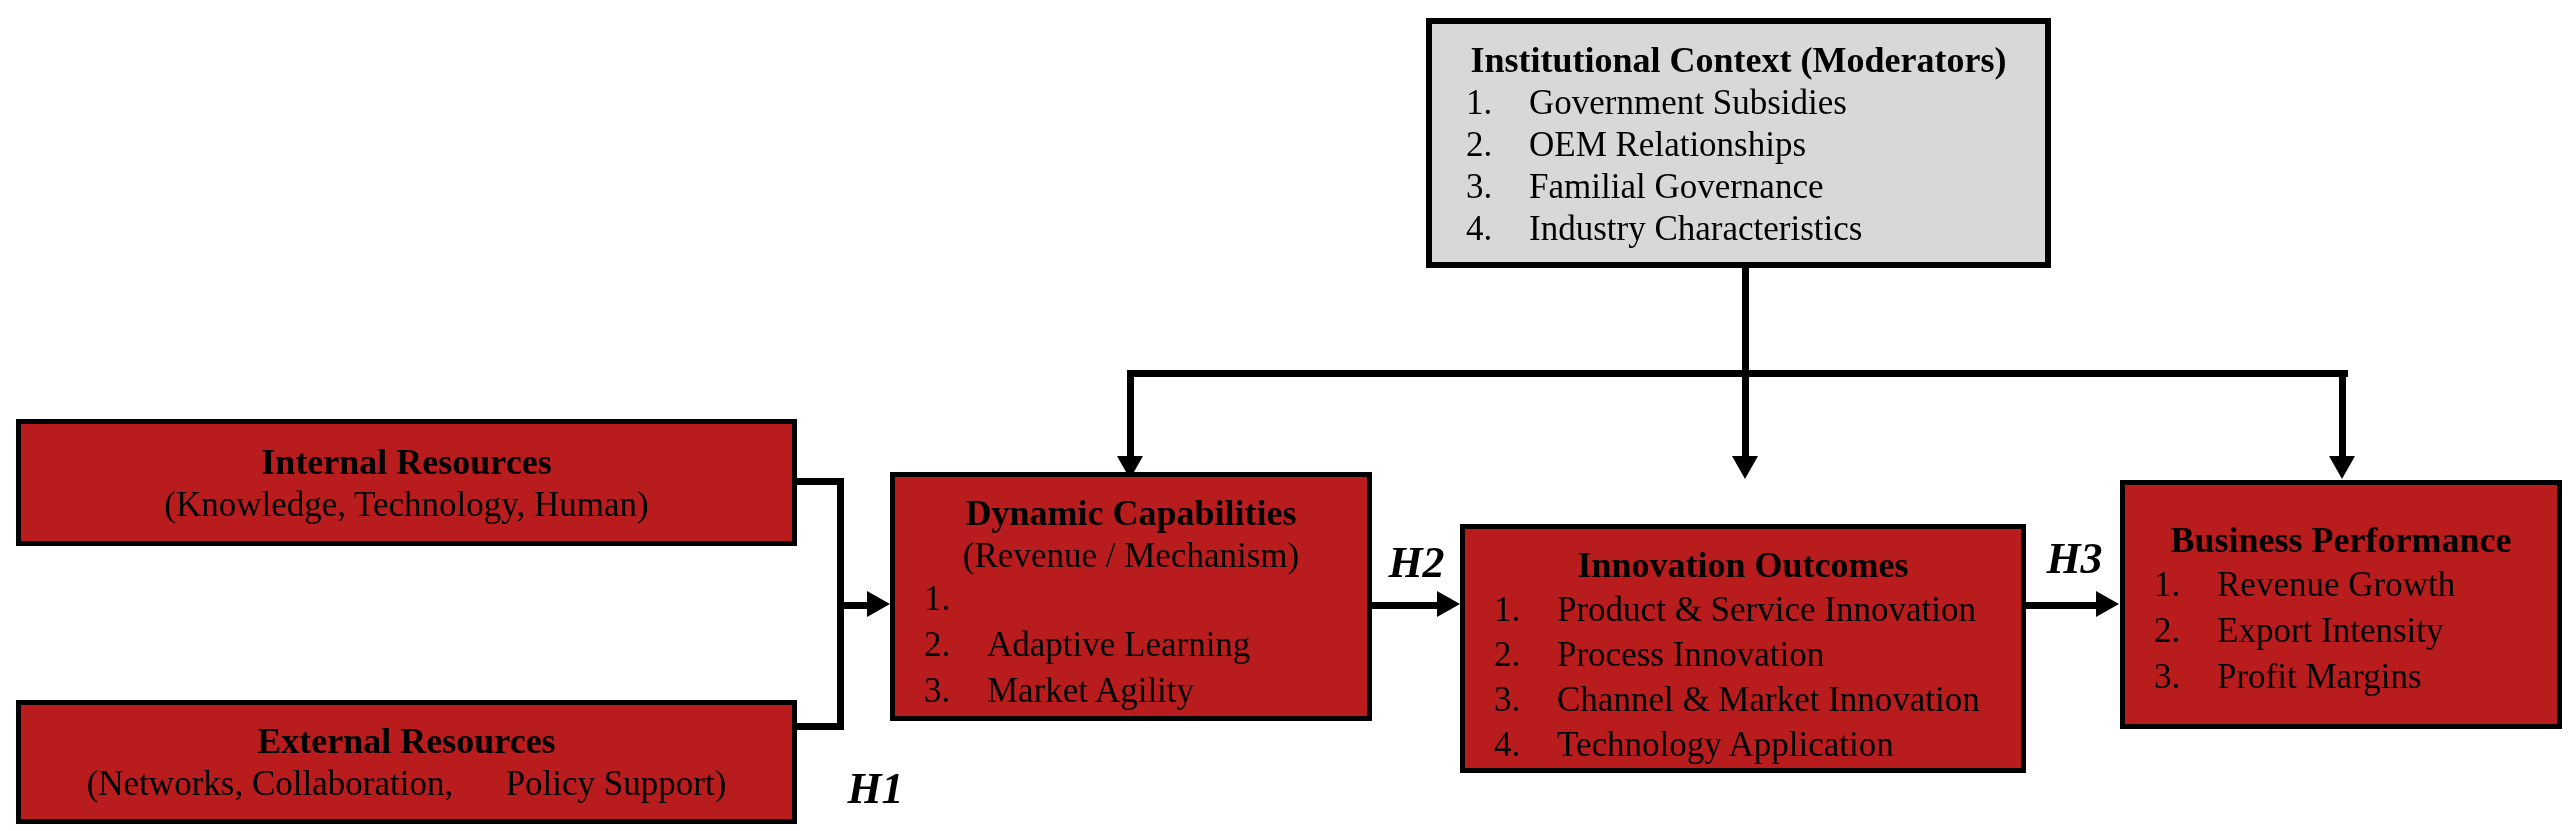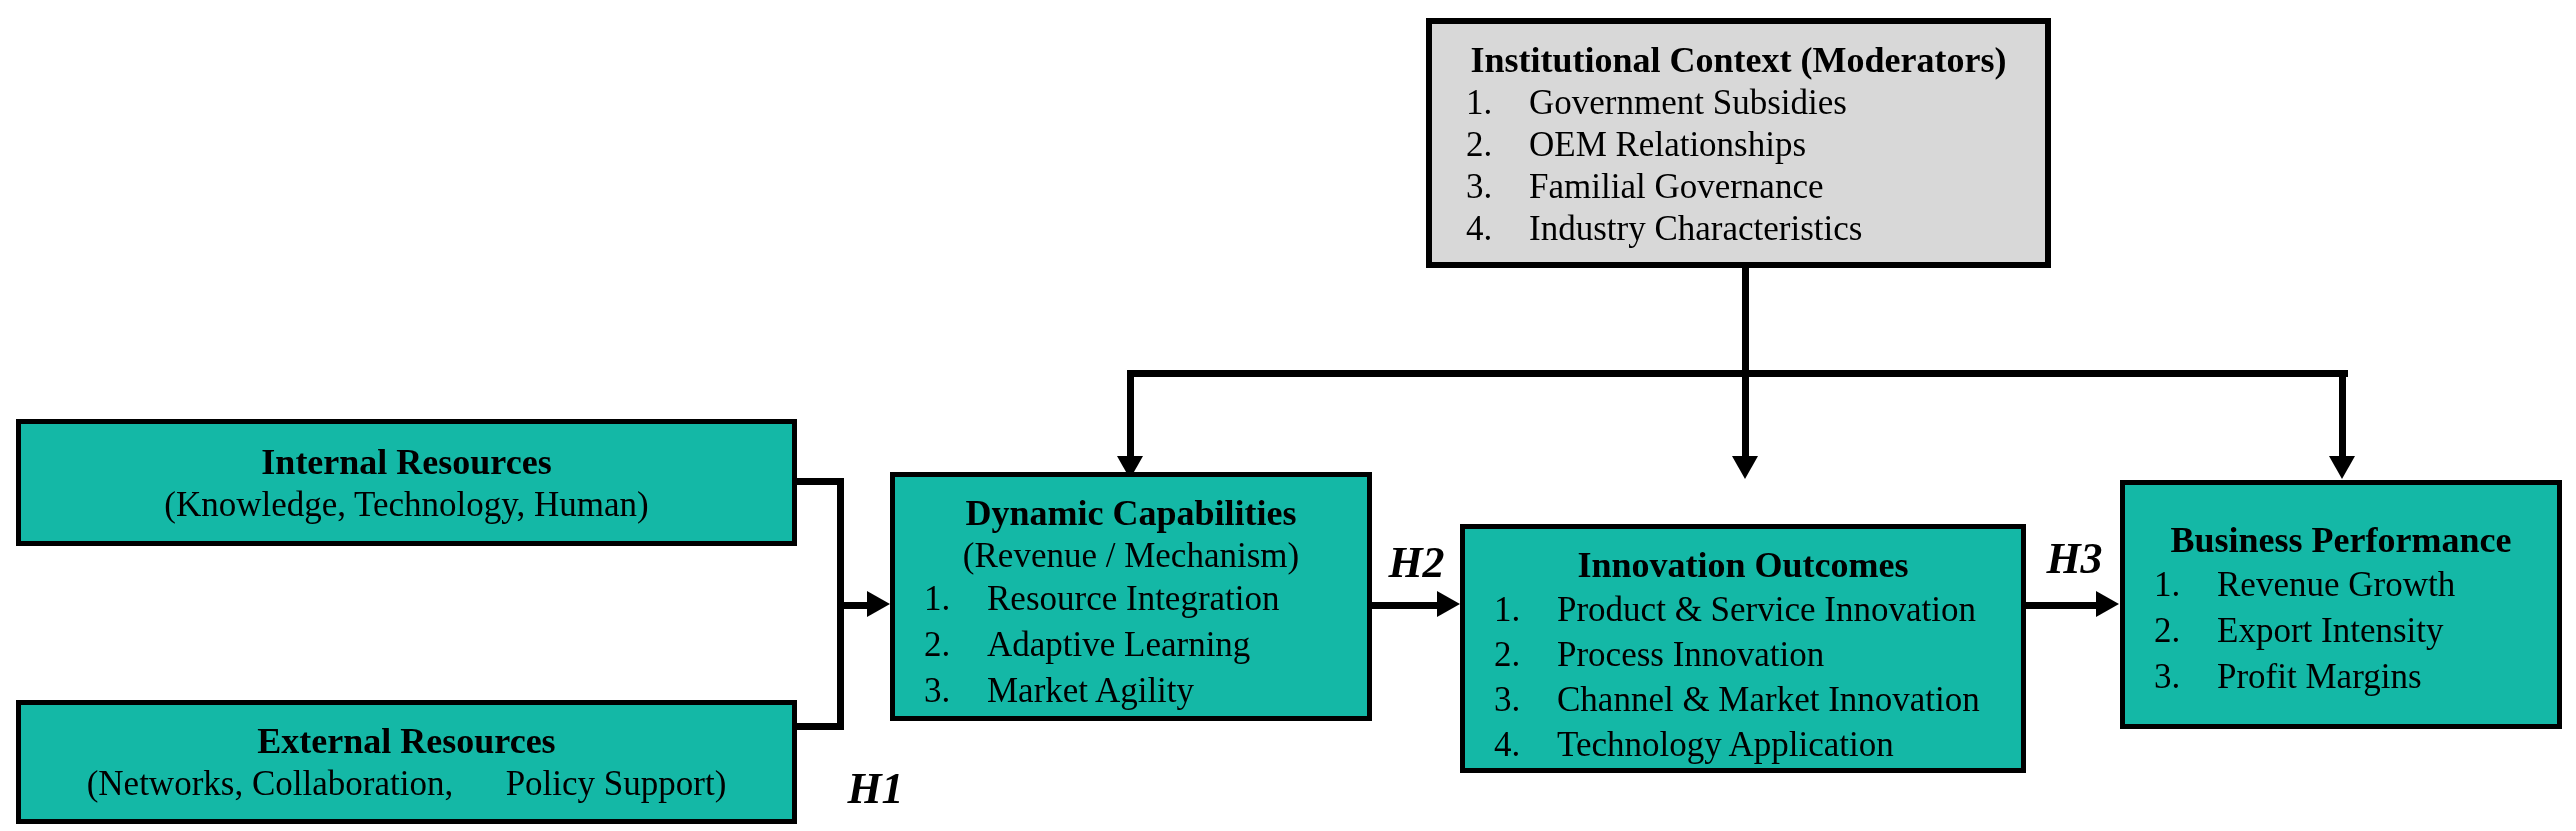--- a/index.html
+++ b/index.html
@@ -15,21 +15,21 @@
     height: 832px;
     background: var(--bg-color);
     font-family: "Liberation Serif", "DejaVu Serif", serif;
     color: #000;
     overflow: hidden;
   }
 
   
   .dbox {
     position: absolute;
-    background: #14b8a6;
+    background: #b91c1c;
     border: 5.9px solid var(--line-color);
     display: flex;
     flex-direction: column;
   }
   .dbox.gray { background: var(--moderator-fill); border-width: 6.6px; }
 
   #box-moderator   { left: 1426px; top: 18.4px;  width: 625px;  height: 250px; padding-top: 14.7px; }
   #box-internal    { left: 16px;   top: 419px; width: 781px; height: 127px; justify-content: center; }
   #box-external    { left: 16px;   top: 664px; width: 781px; height: 124px; justify-content: center; margin-top: 36px; }
   #box-dynamic     { left: 890px; top: 472px; width: 482px;  height: 249px; padding-top: 14.7px; }
@@ -168,21 +168,20 @@
     <div class="box-title">External Resources</div>
     <div class="box-subtitle">(Networks, Collaboration,&nbsp;&nbsp;&nbsp;&nbsp;&nbsp; Policy Support)</div>
   </div>
 
   <div class="dbox" id="box-dynamic">
     <div class="box-title">Dynamic Capabilities</div>
     <div class="box-subtitle">(Revenue / Mechanism)</div>
     <div class="num-list">
         <div class="row">
         <span class="num">1.</span>
-        <span class="txt">Resource Integration</span>
       </div>
         <div class="row">
         <span class="num">2.</span>
         <span class="txt">Adaptive Learning</span>
       </div>
         <div class="row">
         <span class="num">3.</span>
         <span class="txt">Market Agility</span>
       </div>
       </div>

